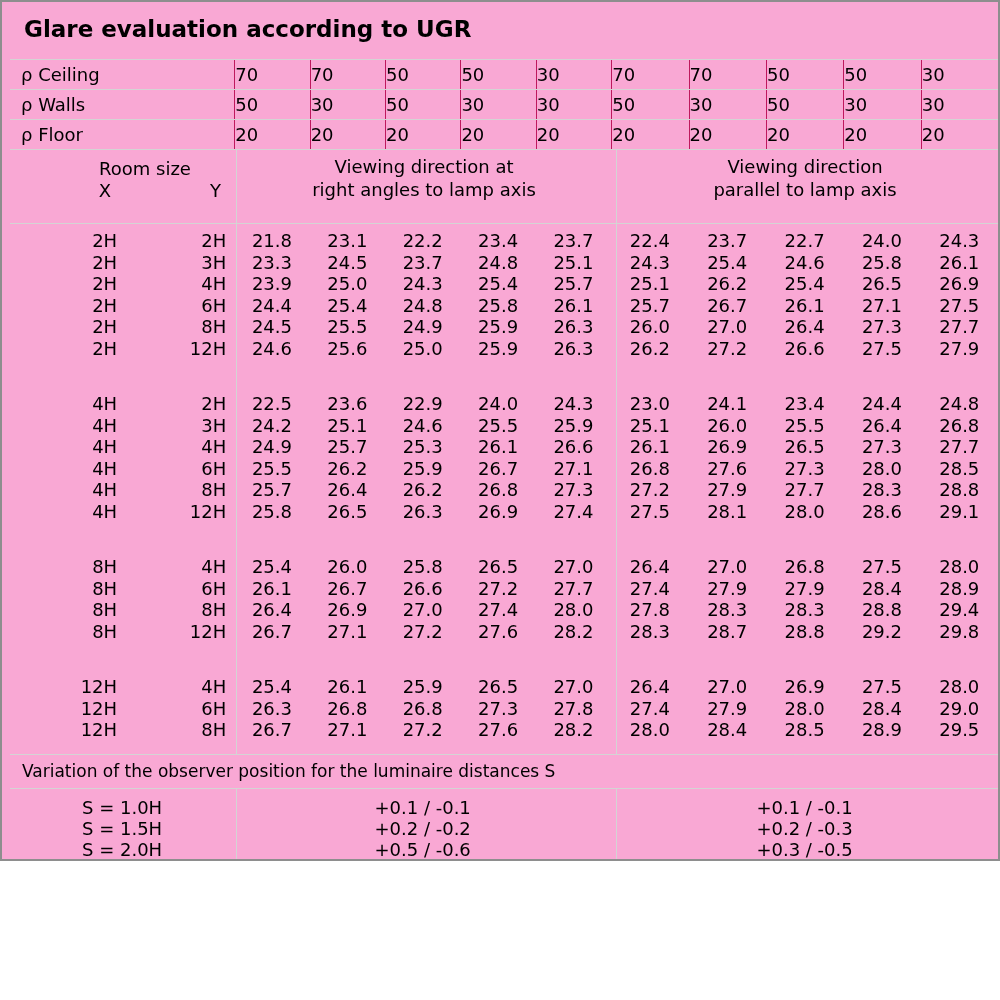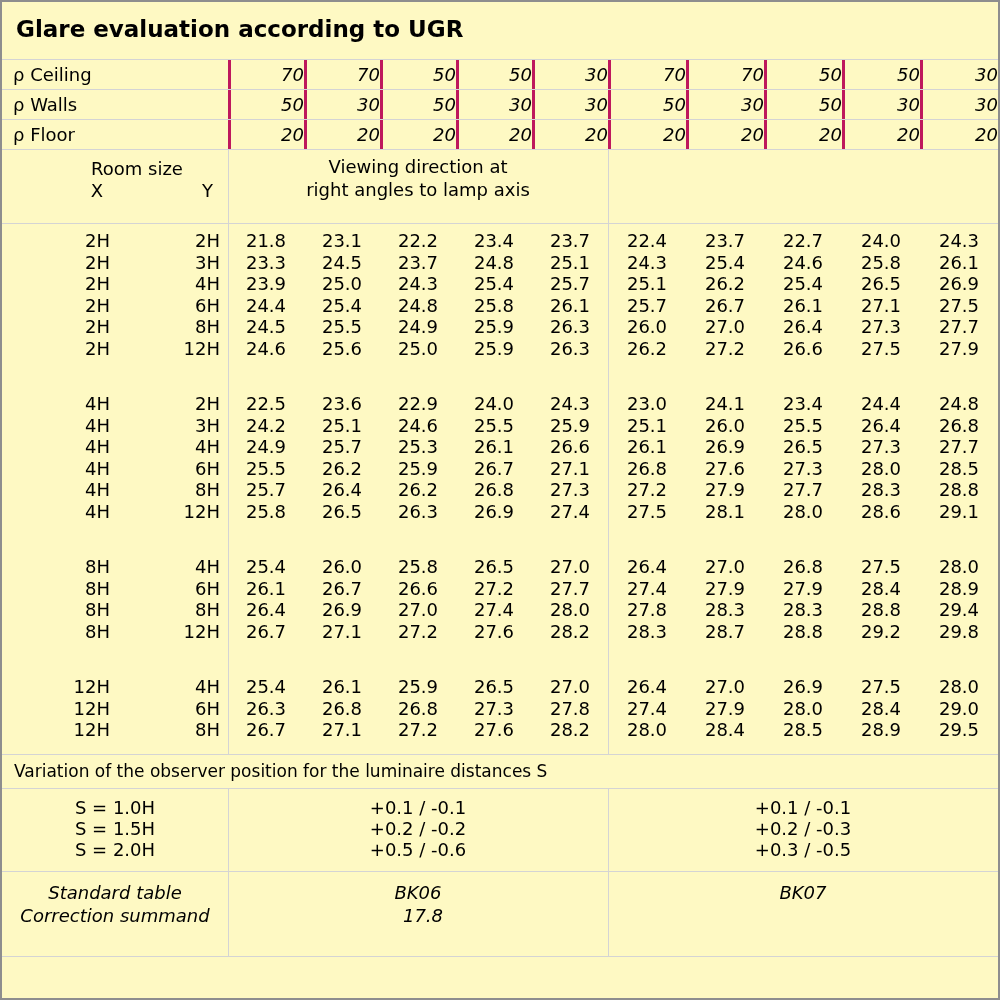--- a/index.html
+++ b/index.html
@@ -1,29 +1,29 @@
 <!DOCTYPE html>
 <html><head>
 <meta charset="utf-8">
 <style>
   html,body{margin:0;padding:0;background:#fff;}
   .window{
-    position:relative;width:1000px;height:1000px;box-sizing:border-box;
-    border:2px solid #8e8e8e;background:#fef9c3;color:#000;
-    font-family:"DejaVu Sans",sans-serif;overflow:hidden;
+    position:relative;width:1000px;height:861px;box-sizing:border-box;
+    border:2px solid #8e8e8e;background:#f9a8d4;color:#000;
+    font-family:"DejaVu Sans",sans-serif;overflow:hidden;padding-left:8px;
   }
   .title{
     height:58px;box-sizing:border-box;border-bottom:1px solid #d4d4d4;
     font-size:23px;font-weight:bold;padding:14px 0 0 14px;
   }
   
   .rho-row{display:flex;height:30px;box-sizing:border-box;border-bottom:1px solid #d4d4d4;
     font-size:18px;line-height:29px;}
   .rho-label{width:226px;box-sizing:border-box;padding-left:11px;}
-  .vcell{width:76px;box-sizing:border-box;text-align:right;border-left:3px solid #be185d;font-style:italic;}
+  .vcell{width:76px;box-sizing:border-box;text-align:left;border-left:1px solid #be185d;}
   .vcell.wide{width:78px;}
   
   .head-row{position:relative;display:flex;height:74px;box-sizing:border-box;
     border-bottom:1px solid #d4d4d4;font-size:18px;}
   .room-head{width:226px;box-sizing:border-box;padding-top:8px;}
   .room-title{text-align:center;line-height:22px;margin-left:44px;}
   .room-xy{display:flex;line-height:22px;}
   .room-x{width:115px;box-sizing:border-box;text-align:right;padding-right:14px;}
   .room-y{width:111px;box-sizing:border-box;text-align:right;padding-right:15px;}
   .dir-head{width:380px;box-sizing:border-box;text-align:center;padding-top:5px;line-height:23px;}
@@ -113,20 +113,24 @@
       <div class="room-title">Room size</div>
       <div class="room-xy">
         <div class="room-x">X</div>
         <div class="room-y">Y</div>
       </div>
     </div>
     <div class="dir-head">
       <div>Viewing direction at</div>
       <div>right angles to lamp axis</div>
     </div>
+    <div class="dir-head wide">
+      <div>Viewing direction</div>
+      <div>parallel to lamp axis</div>
+    </div>
   </div>
 
   <div class="data-area" id="data-area">
     <div class="vline vl-1"></div>
     <div class="vline vl-2"></div>
   <div class="block">
         <div class="drow">
           <div class="xcell">2H</div>
           <div class="ycell">2H</div>
           <div class="dcell">21.8</div>

